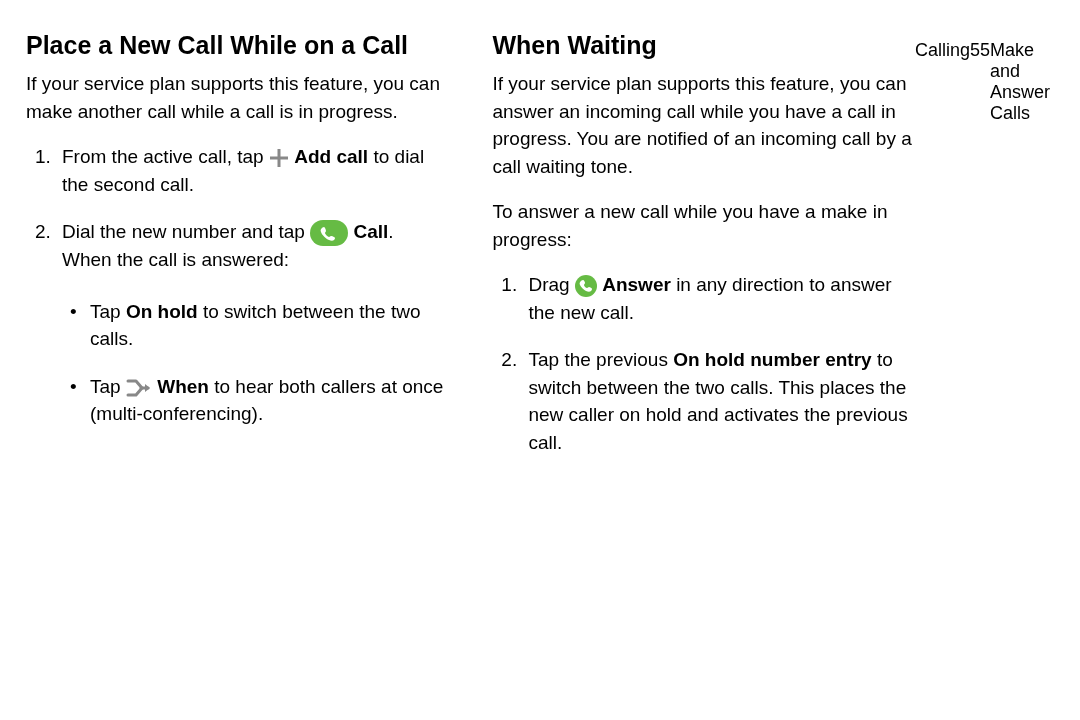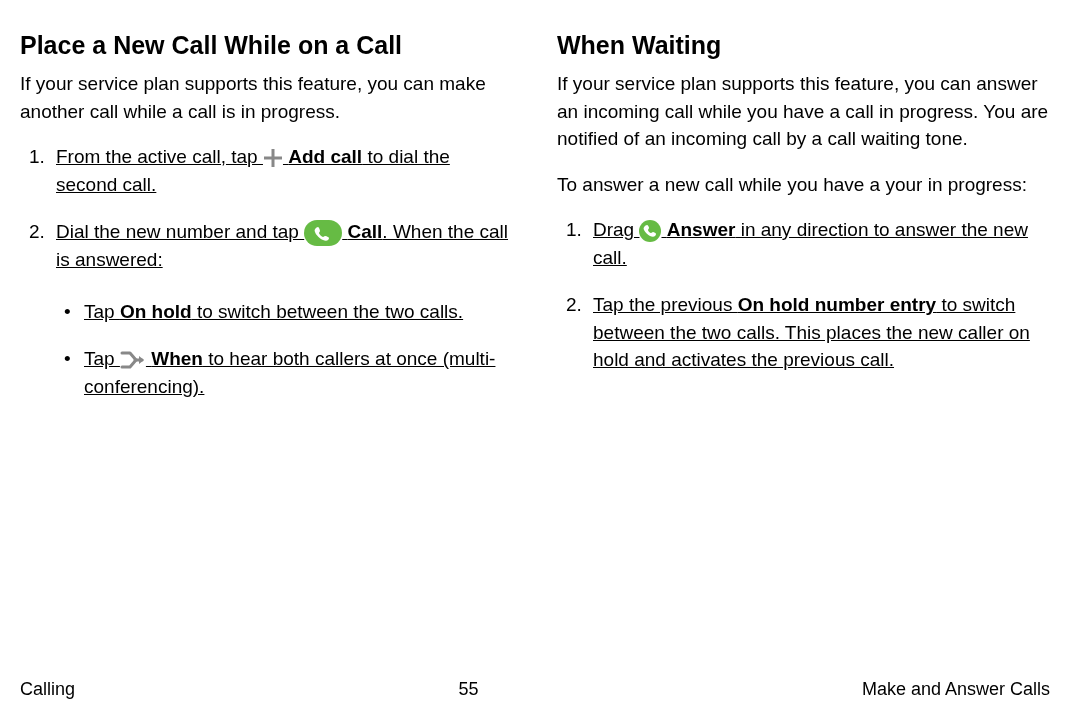--- a/index.html
+++ b/index.html
@@ -9,23 +9,22 @@
     height: 720px;
     background: #ffffff;
     font-family: Arial, Helvetica, sans-serif;
     color: #000;
     overflow: hidden;
   }
   .page {
     box-sizing: border-box;
     width: 1080px;
     height: 720px;
-    padding: 30px 30px 20px 20px;
+    padding: 30px 30px 20px 26px;
     display: flex;
-    flex-direction: column;
     justify-content: space-between;
   }
   .columns {
     display: flex;
     gap: 44px;
   }
   .col {
     flex: 1;
     min-width: 0;
   }
@@ -42,21 +41,20 @@
   }
   ol {
     padding-left: 30px;
     margin: 0 0 10px 0;
   }
   ol > li {
     font-size: 19px;
     line-height: 1.45;
     margin-bottom: 20px;
     padding-left: 6px;
-    text-decoration: underline;
   }
   ol ol, ul {
     list-style: none;
     padding-left: 8px;
     margin-top: 24px;
     margin-bottom: 0;
   }
   ul > li {
     position: relative;
     font-size: 19px;
@@ -129,21 +127,21 @@
               </span> <span class="b">When</span><span> to hear both callers at once (multi-conferencing).</span>
             </li>
           </ul>
         </li>
       </ol>
     </div>
 
     <div class="col">
       <h2>When Waiting</h2>
       <p class="para">If your service plan supports this feature, you can answer an incoming call while you have a call in progress. You are notified of an incoming call by a call waiting tone.</p>
-      <p class="para">To answer a new call while you have a your in progress:</p>
+      <p class="para">To answer a new call while you have a make in progress:</p>
       <ol>
         <li>
           <span>Drag </span><span class="icon">
             <svg width="22" height="22" viewBox="0 0 22 22">
               <circle cx="11" cy="11" r="11" fill="#66bb44"></circle>
               <path d="M6 6 c0 0 1 -1 2 -1 c1 0 2 2 2 3 c0 1 -1 1 -1 2 c0 1 2 3 3 3 c1 0 1 -1 2 -1 c1 0 3 1 3 2 c0 1 -1 2 -1 2 c-1 1 -3 1 -5 0 c-2 -1 -5 -4 -6 -6 c-1 -2 0 -3 1 -4 z" fill="#ffffff"></path>
             </svg>
           </span> <span class="b">Answer</span><span> in any direction to answer the new call.</span>
         </li>
         <li>

